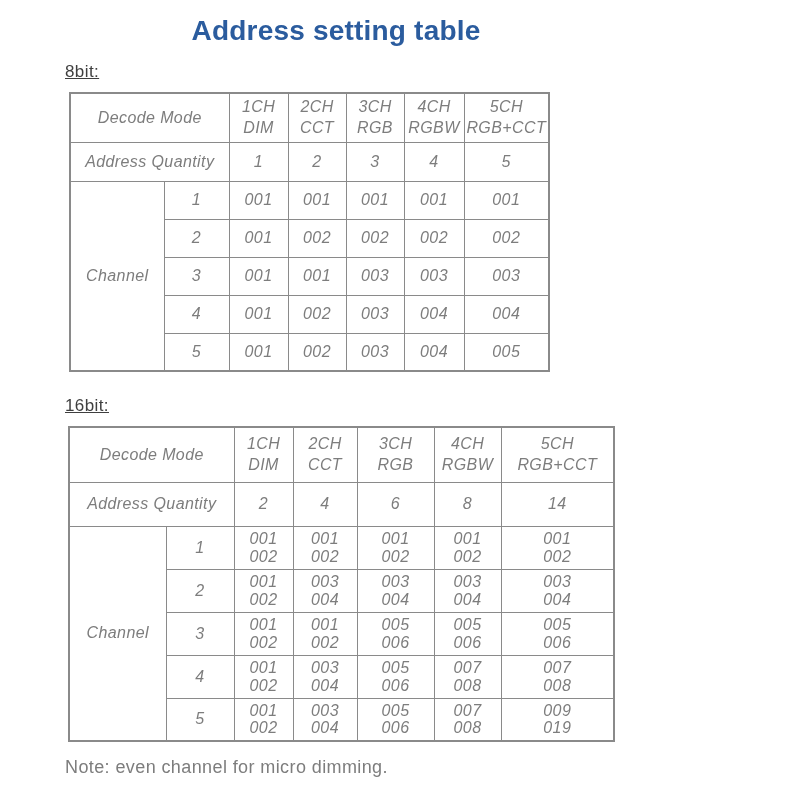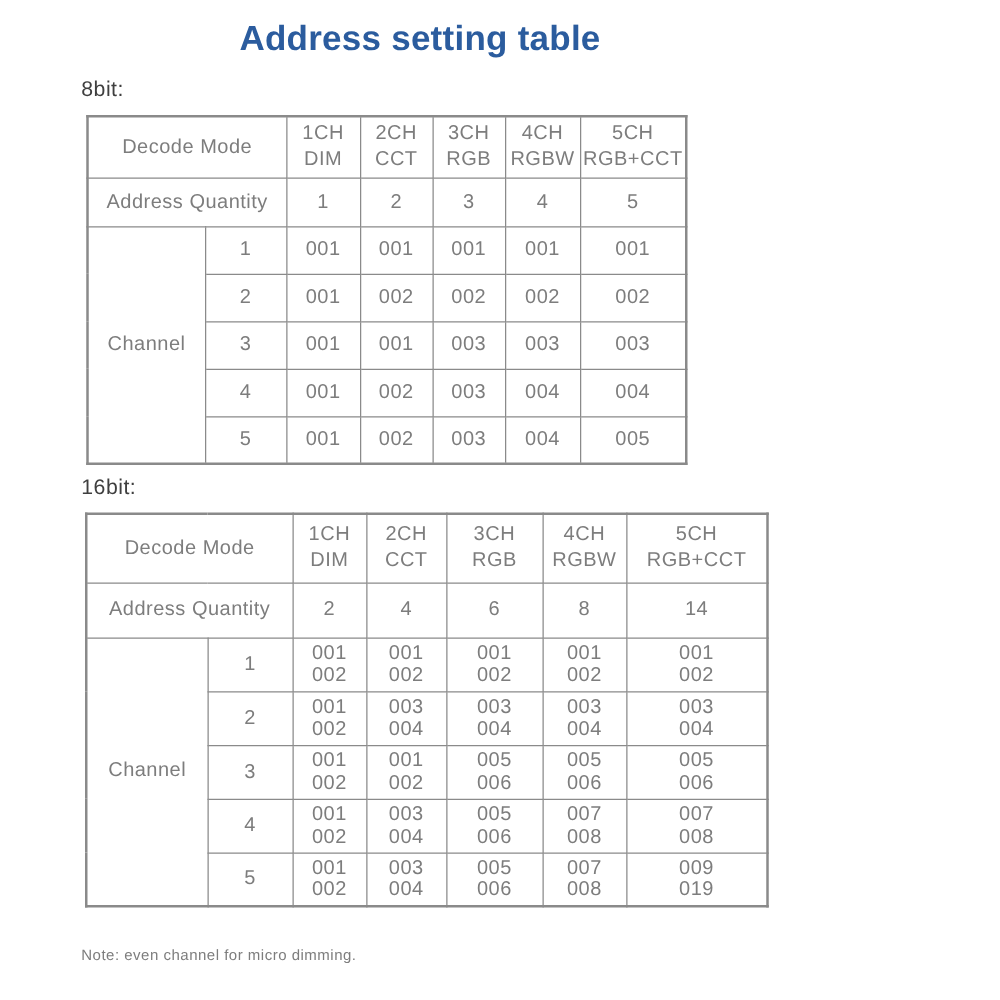--- a/index.html
+++ b/index.html
@@ -18,29 +18,31 @@
     font-weight: 700;
     color: #2b5c9e;
     letter-spacing: 0.2px;
   }
 
   .section-label {
     margin: 15px 0 10px 65px;
     font-size: 17px;
     color: #3f3f3f;
     letter-spacing: 0.4px;
-  }
-  .section-label.second { margin-top: 8px; }
+    text-decoration: underline;
+  }
+  .section-label.second { margin-top: 24px; }
 
   table.addr-table {
     border-collapse: collapse;
     table-layout: fixed;
     color: #7d7d7d;
     font-size: 16px;
     letter-spacing: 0.4px;
+    font-style: italic;
   }
   table.t8  { margin-left: 69px; width: 479px; }
   table.t16 { margin-left: 68px; width: 545px; }
 
   table.addr-table td {
     border: 1px solid #8a8a8a;
     text-align: center;
     vertical-align: middle;
     white-space: pre-line;
     padding: 0;
@@ -52,22 +54,22 @@
   .t8  tr.row-ch     td { height: 38px; }
 
   .t16 tr.row-header td { height: 55px; }
   .t16 tr.row-qty    td { height: 44px; }
   .t16 tr.row-ch     td { height: 43px; }
 
   td.mode-head { line-height: 1.3; }
   .t16 td.val { font-size: 16px; line-height: 1.1; }
 
   .note {
-    margin: 31px 0 0 65px;
-    font-size: 12px;
+    margin: 15px 0 0 65px;
+    font-size: 18px;
     color: #7d7d7d;
     letter-spacing: 0.4px;
   }
 </style>
 </head>
 <body>
 
 <div class="page">
 
   <div class="title">Address setting table</div>

